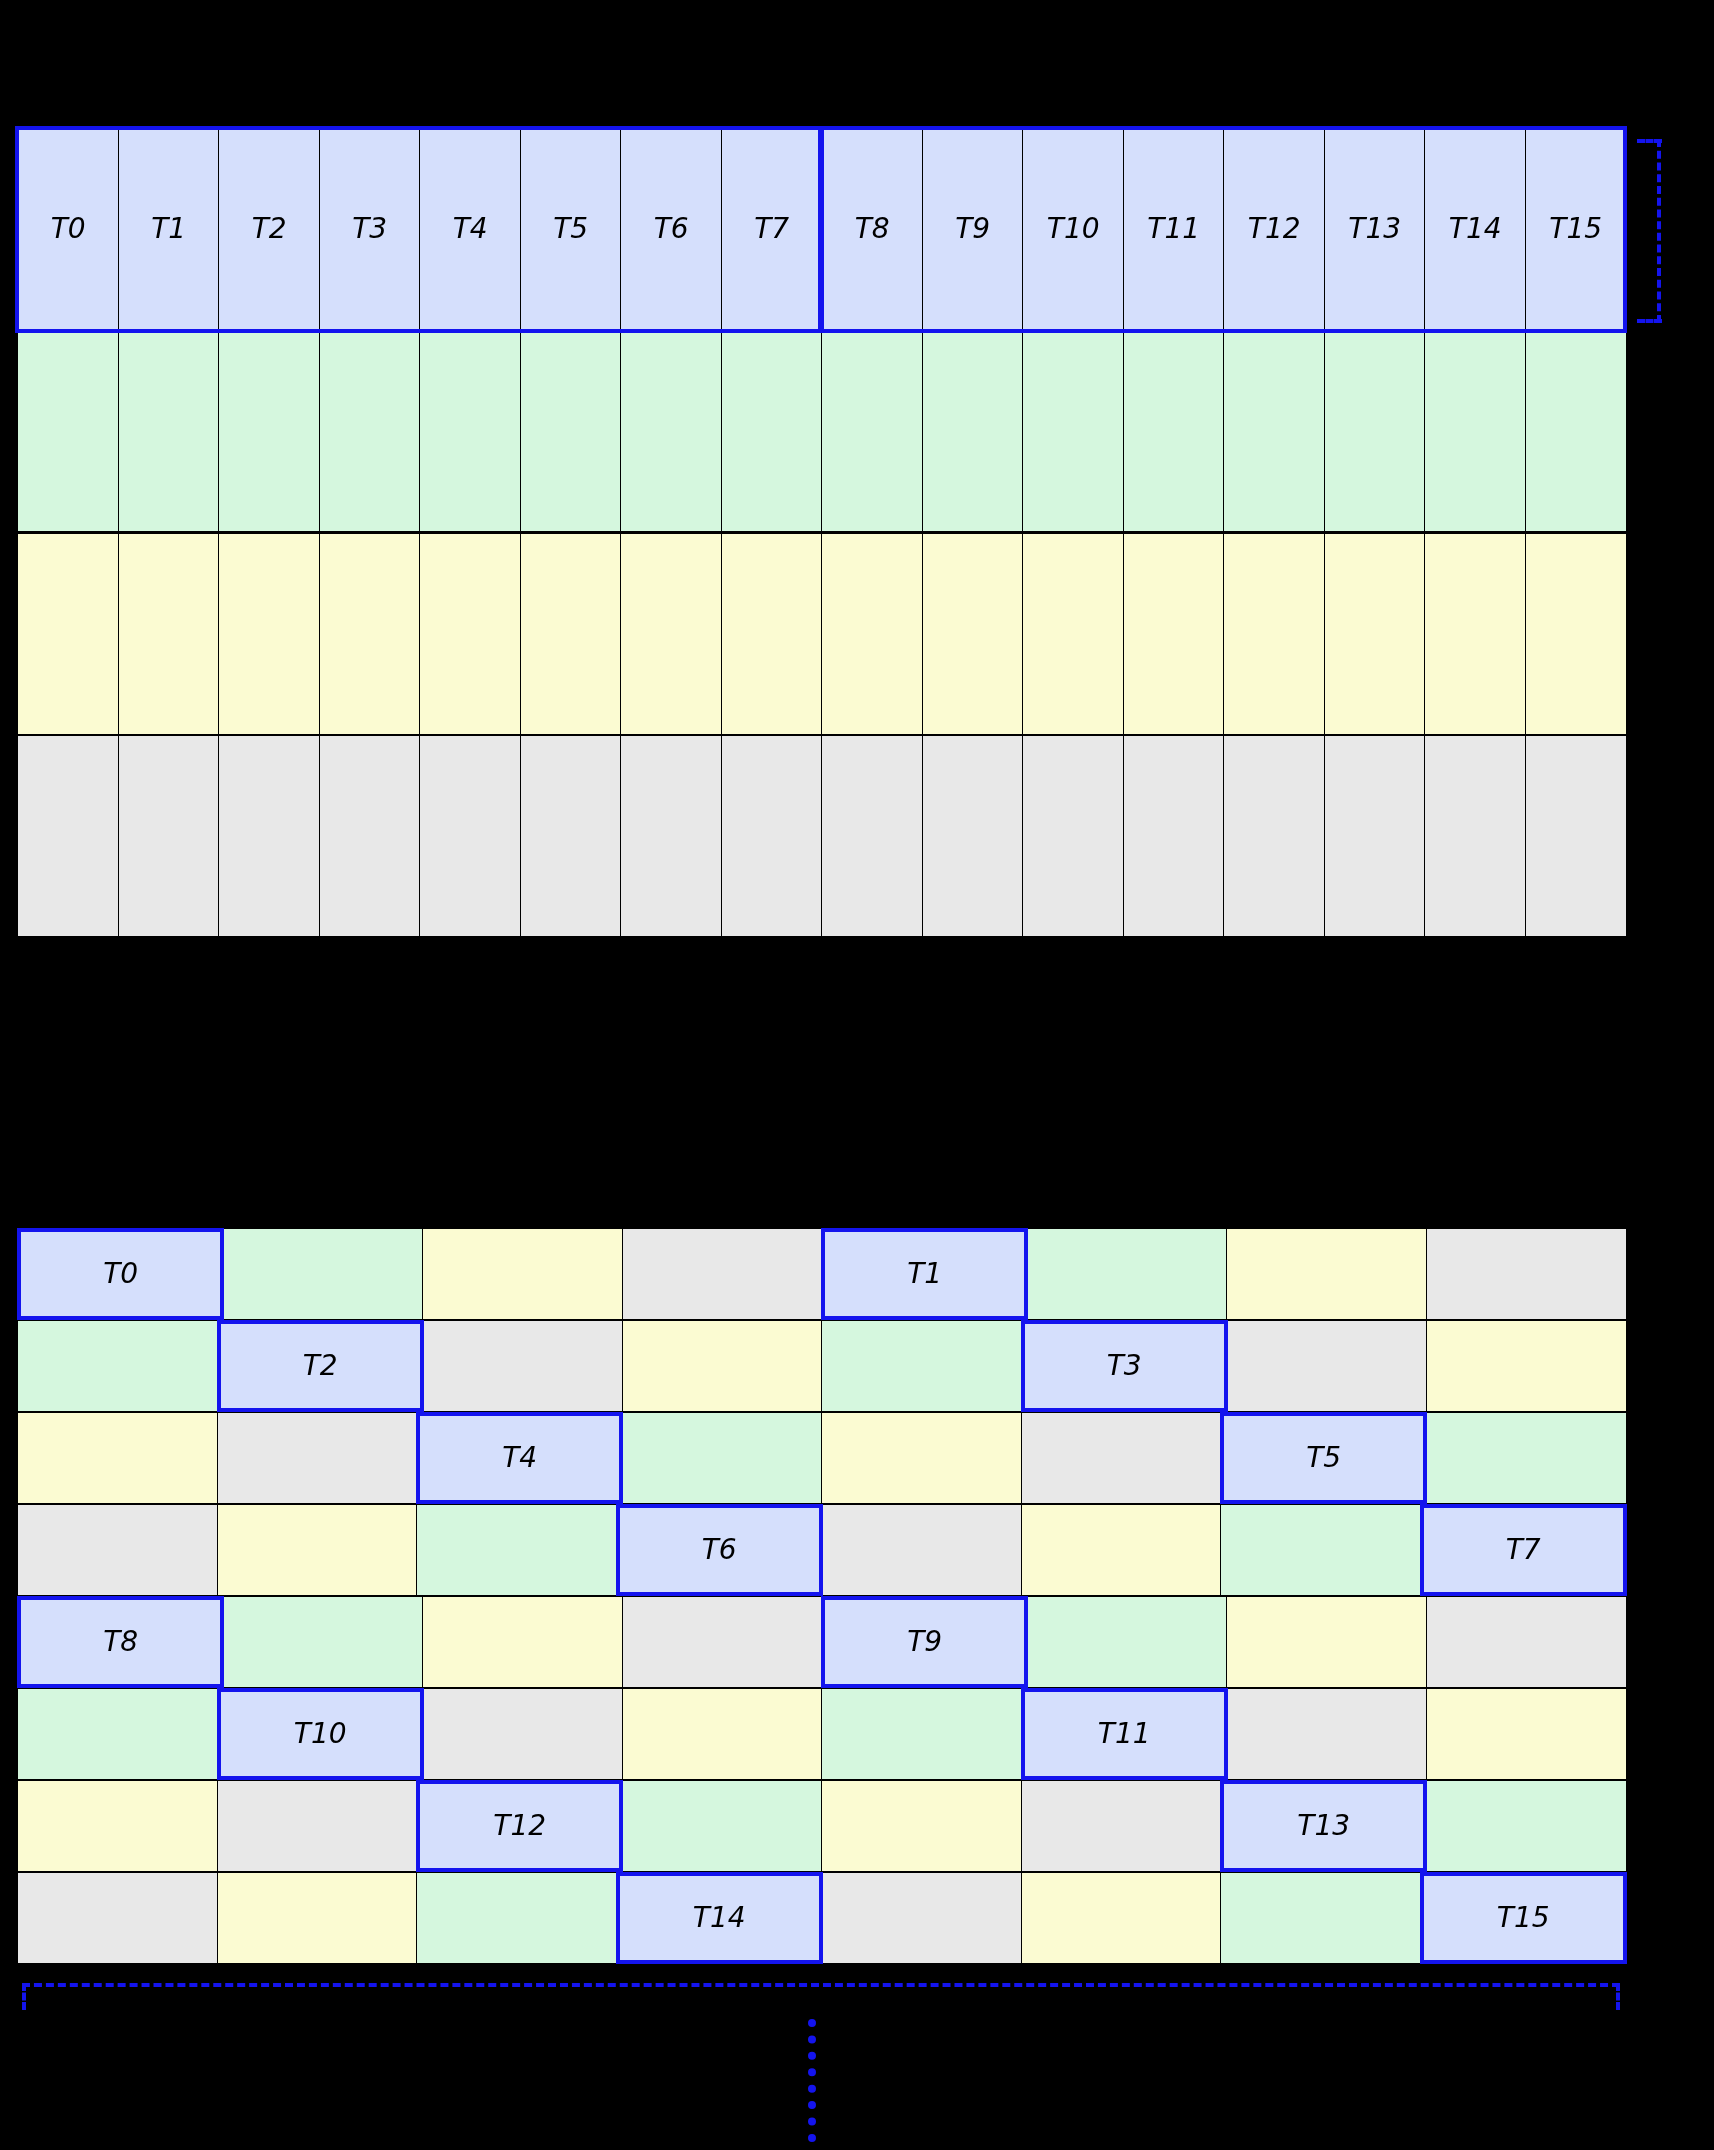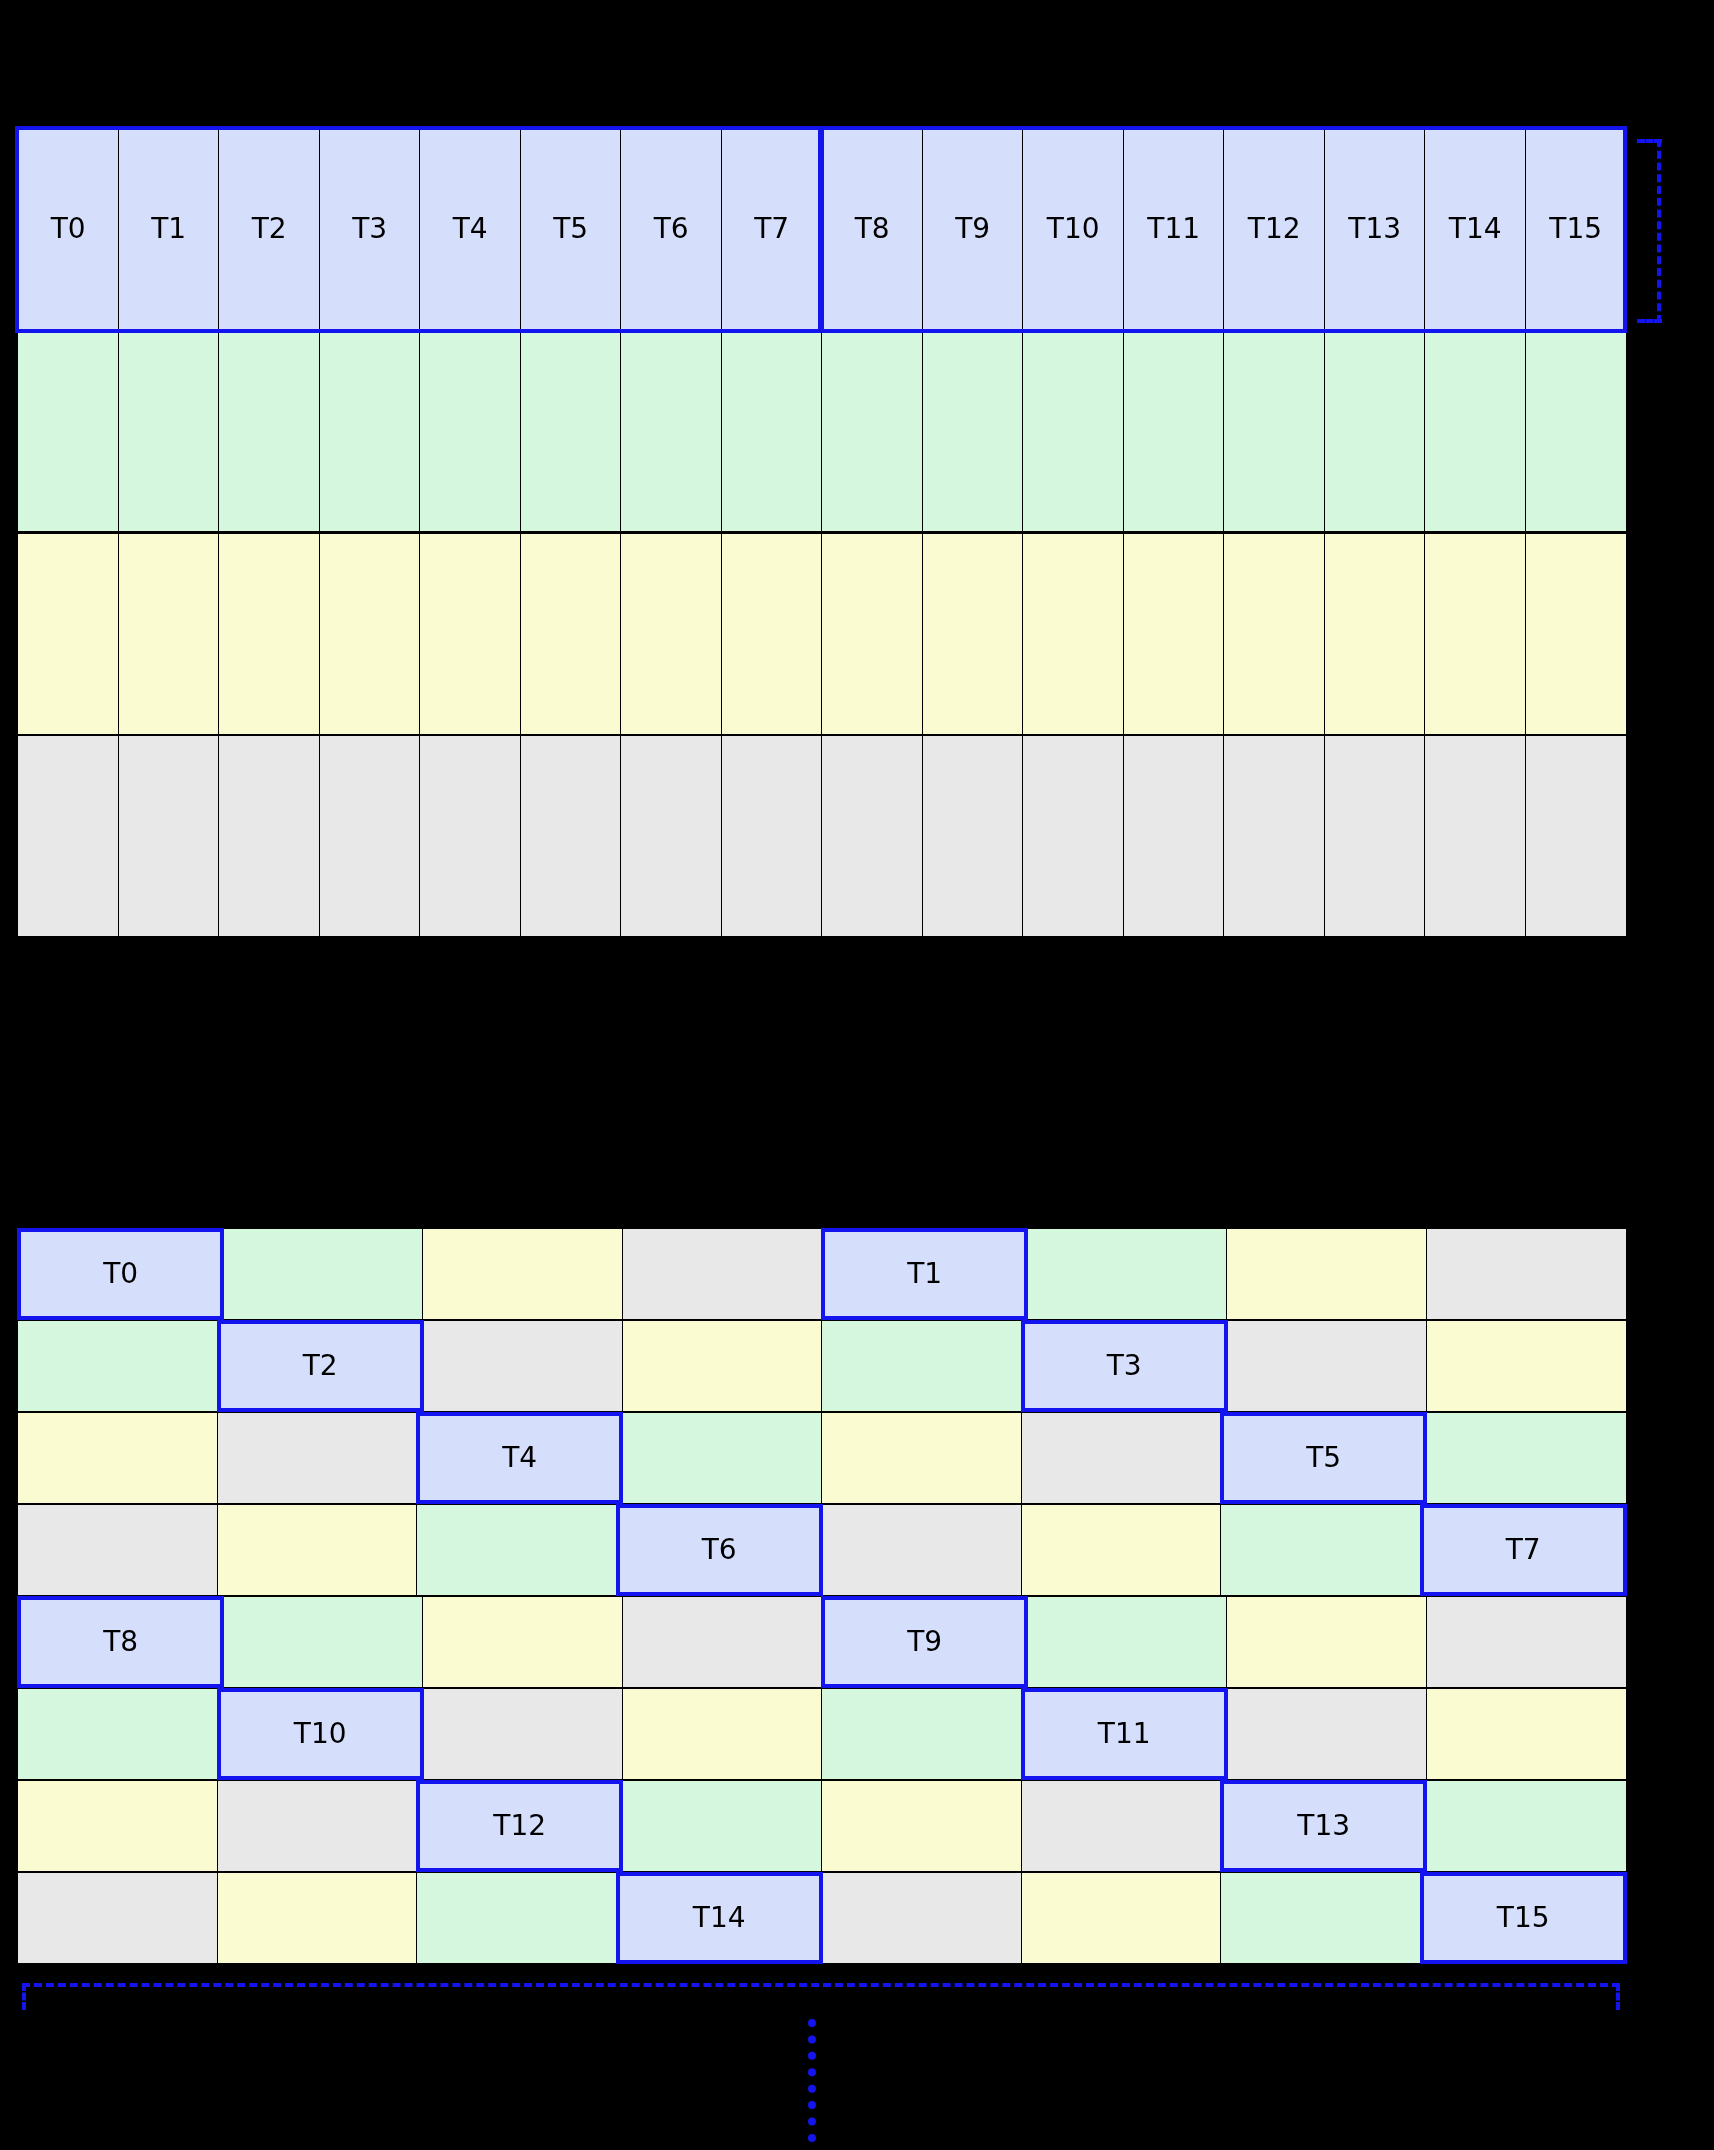--- a/index.html
+++ b/index.html
@@ -47,21 +47,21 @@
     border: 1.8px solid #000000;
     margin-right: -1.8px;
     box-sizing: border-box;
     display: flex;
     align-items: center;
     justify-content: center;
     font-size: 28px;
     color: #000000;
     line-height: 1;
   }
-  .c-blue   { background: #d5dffc; }
+  .c-blue   { background: #d5dffc; font-style: italic; }
   .c-green  { background: #d5f7de; }
   .c-yellow { background: #fbfbd2; }
   .c-grey   { background: #e8e8e8; }
 
   
   .tb-outline {
     position: absolute;
     top: -2.5px;
     height: 207px;
     border: 4.9px solid #1414ee;

